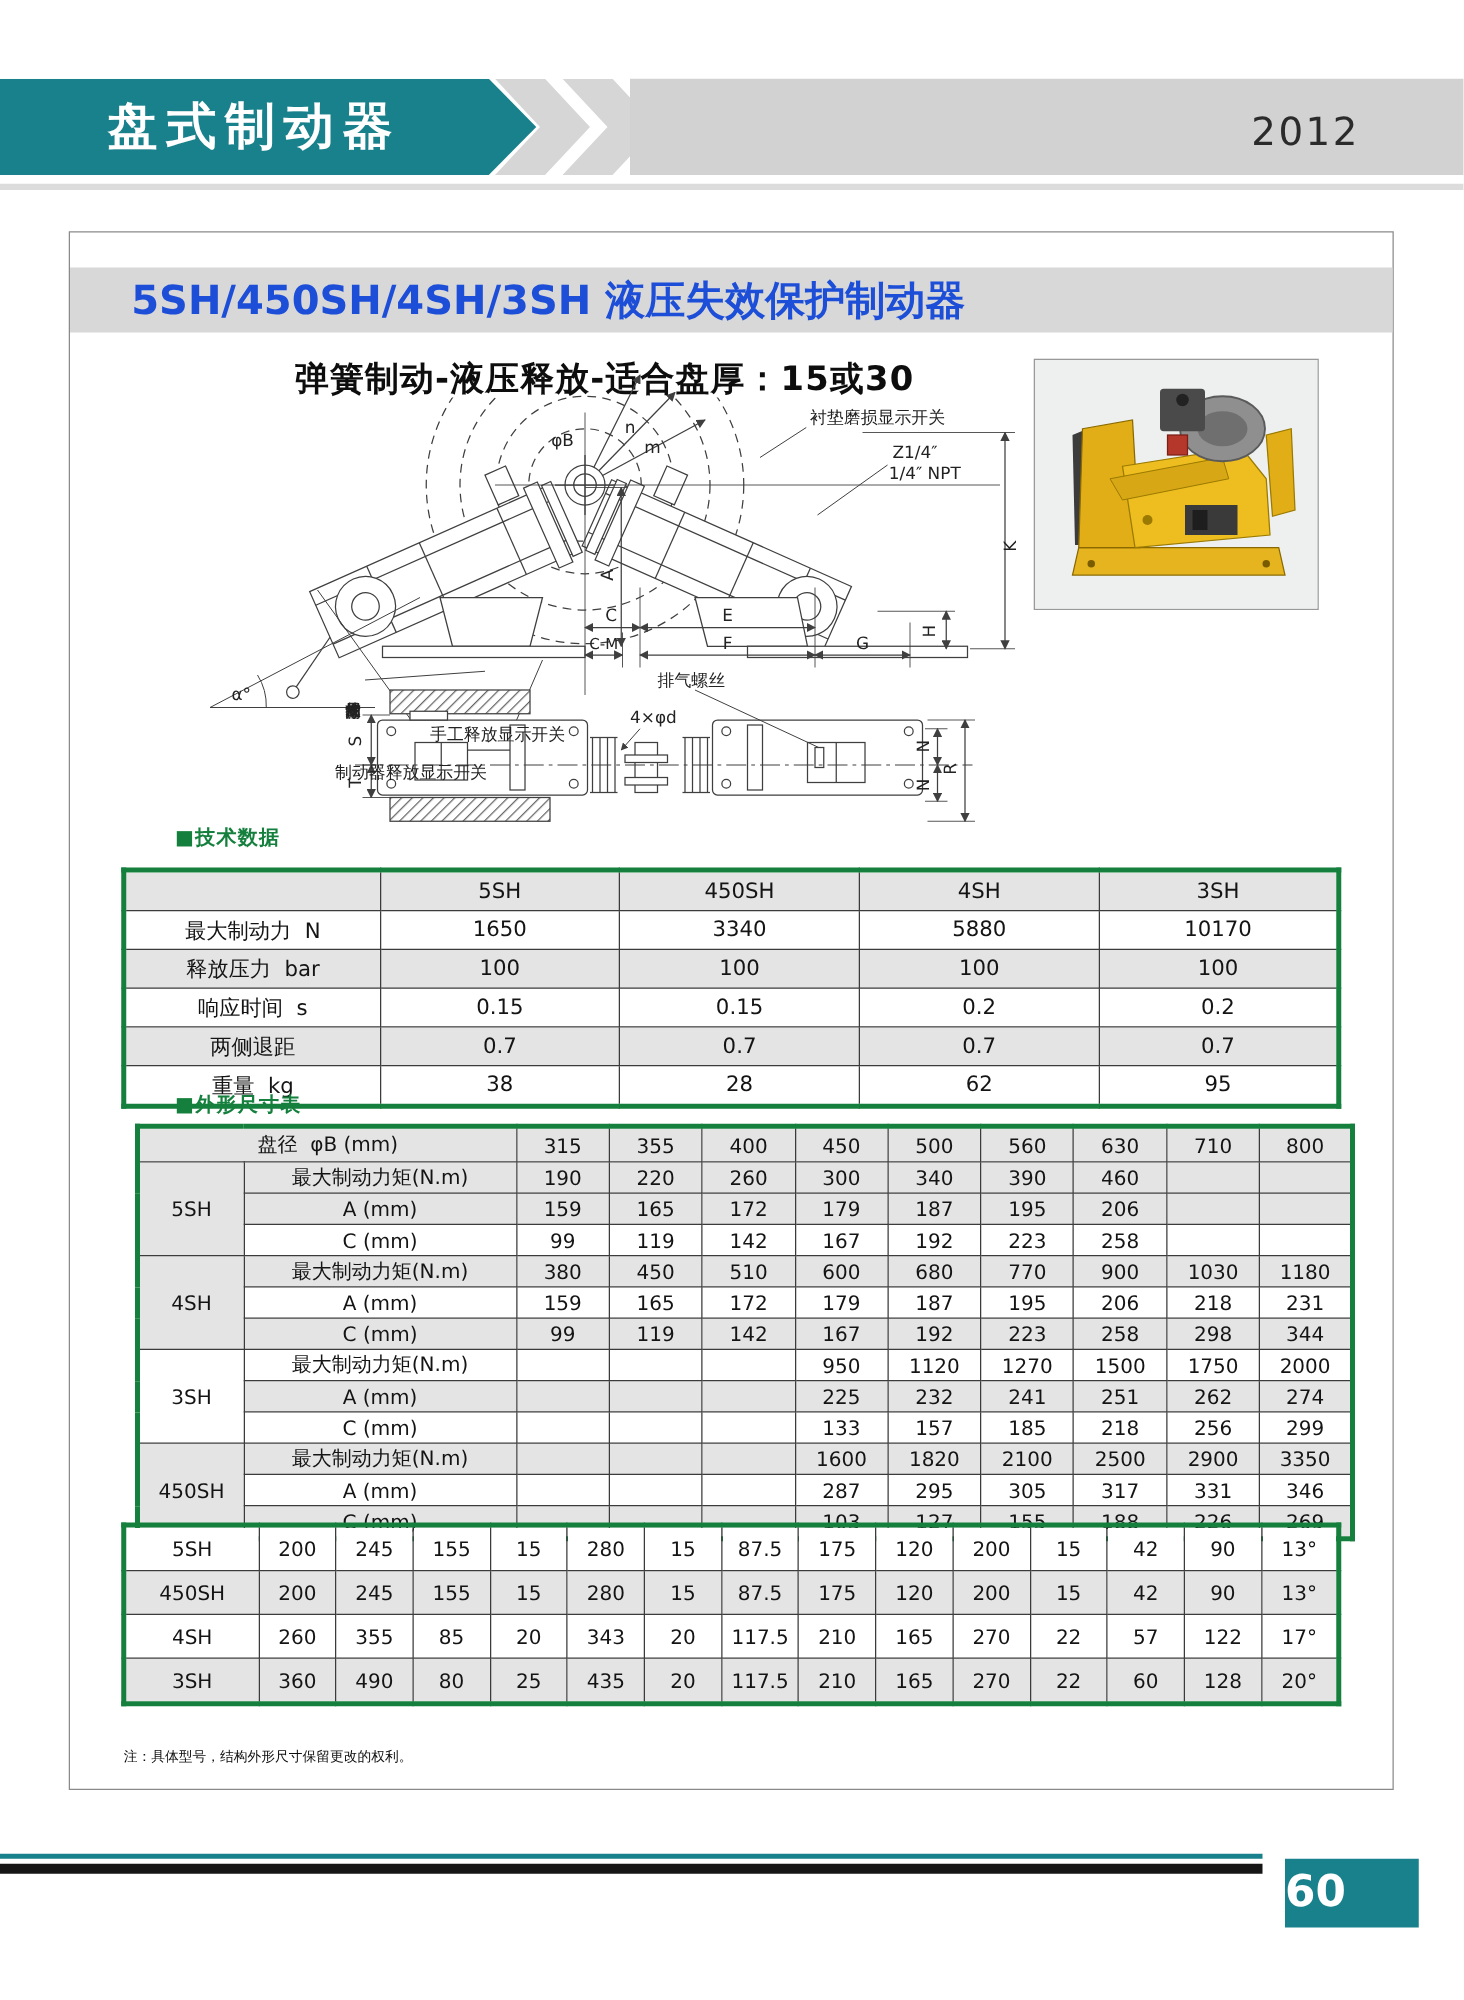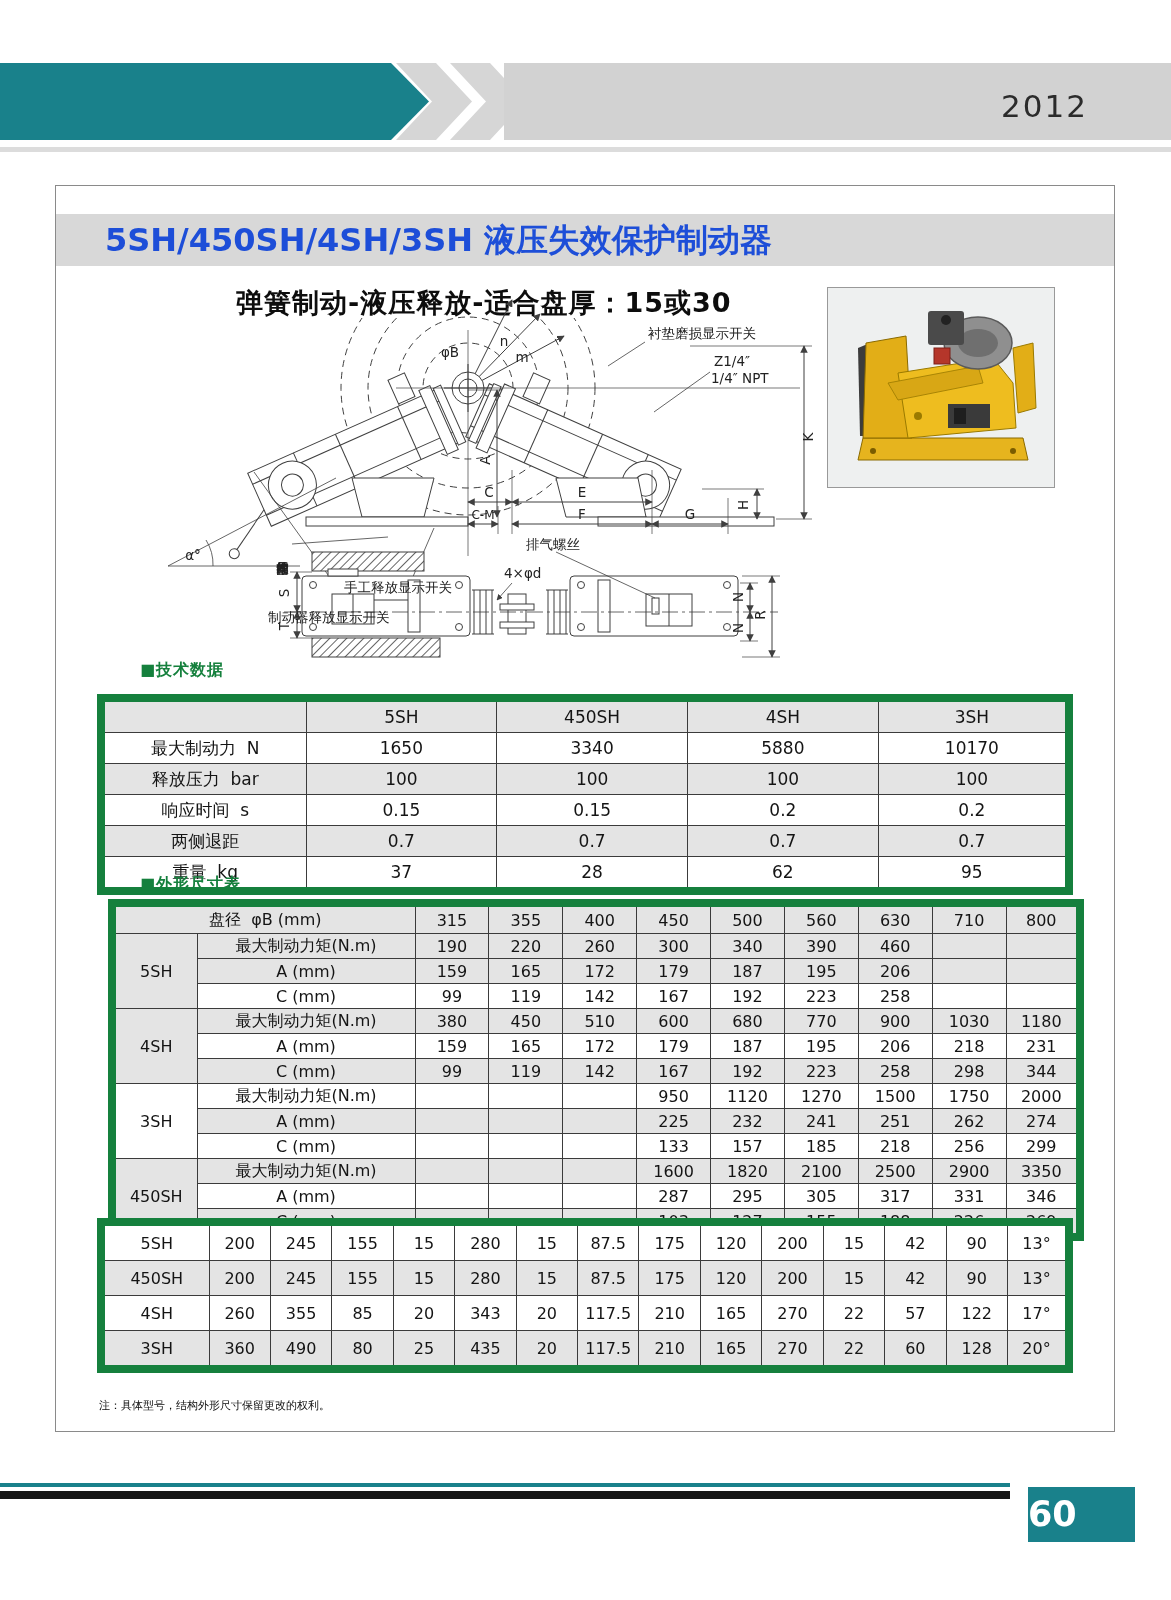--- a/index.html
+++ b/index.html
@@ -23,21 +23,21 @@
   .main-box{left:55px;top:185px;width:1058px;height:1245px;border:1px solid #8a8a8a;background:#fff;}
   .title-band{left:56px;top:214px;width:1058px;height:52px;background:#d8d8d8;}
   .page-title{left:105px;top:214px;height:52px;line-height:52px;font-size:32px;font-weight:bold;color:#1d4ed8;}
   .subtitle{left:236px;top:285px;font-size:27px;font-weight:bold;color:#0d0d0d;letter-spacing:1px;}
   .photo-box{left:827px;top:287px;width:226px;height:199px;border:1px solid #999;background:#eef0f0;}
   .sec-title{font-size:16px;font-weight:bold;color:#15803d;letter-spacing:1px;margin-left:43px;}
   #sec1{left:97px;top:660px;} #sec2{left:97px;top:874px;}
   .note{left:99px;top:1398px;font-size:11px;color:#0d0d0d;}
 
   
-  table.datatable{border-collapse:collapse;table-layout:fixed;border:8px solid #15803d;}
+  table.datatable{border-collapse:collapse;table-layout:fixed;border:4px solid #15803d;}
   table.datatable td{border:1px solid #3b3b3b;text-align:center;vertical-align:middle;
     color:#141414;padding:0;overflow:hidden;white-space:nowrap;}
   #tech-table{left:97px;top:694px;width:976px;}
   #tech-table td{height:30px;font-size:17px;}
   #dim-table{left:97px;top:899px;width:976px;margin-left:11px;}
   #dim-table td{height:24px;font-size:16px;}
   #dim-table tr.head-row td{height:26px;}
   #model-table{left:97px;top:1218px;width:976px;}
   #model-table td{height:34px;font-size:16px;}
   #model-table tr.head-row td{height:38px;}
@@ -51,20 +51,21 @@
     font-size:35px;font-weight:bold;text-align:left;line-height:55px;}
 
   svg text{font-family:"DejaVu Sans","Liberation Sans",sans-serif;}
 </style>
 </head>
 <body>
 
 <div class="page">
 
   <div class="abs banner-teal"></div>
+  <div class="abs banner-title">盘式制动器</div>
   <div class="abs chev chev1"></div>
   <div class="abs chev chev2"></div>
   <div class="abs gray-band"></div>
   <div class="abs year">2012</div>
   <div class="abs banner-underline"></div>
 
   <div class="abs main-box"></div>
   <div class="abs title-band"></div>
   <div class="abs page-title">5SH/450SH/4SH/3SH 液压失效保护制动器</div>
   <div class="abs subtitle">弹簧制动-液压释放-适合盘厚：15或30</div>
@@ -321,21 +322,21 @@
         </tr>
         <tr class="shade-g">
           <td>两侧退距</td>
           <td>0.7</td>
           <td>0.7</td>
           <td>0.7</td>
           <td>0.7</td>
         </tr>
         <tr class="shade-w">
           <td>重量&nbsp;&nbsp;kg</td>
-          <td>37</td>
+          <td>38</td>
           <td>28</td>
           <td>62</td>
           <td>95</td>
         </tr>
       </tbody>
   </table>
 
   <div id="sec2" class="abs sec-title">■外形尺寸表</div>
   <table id="dim-table" class="abs datatable">
     <colgroup>

